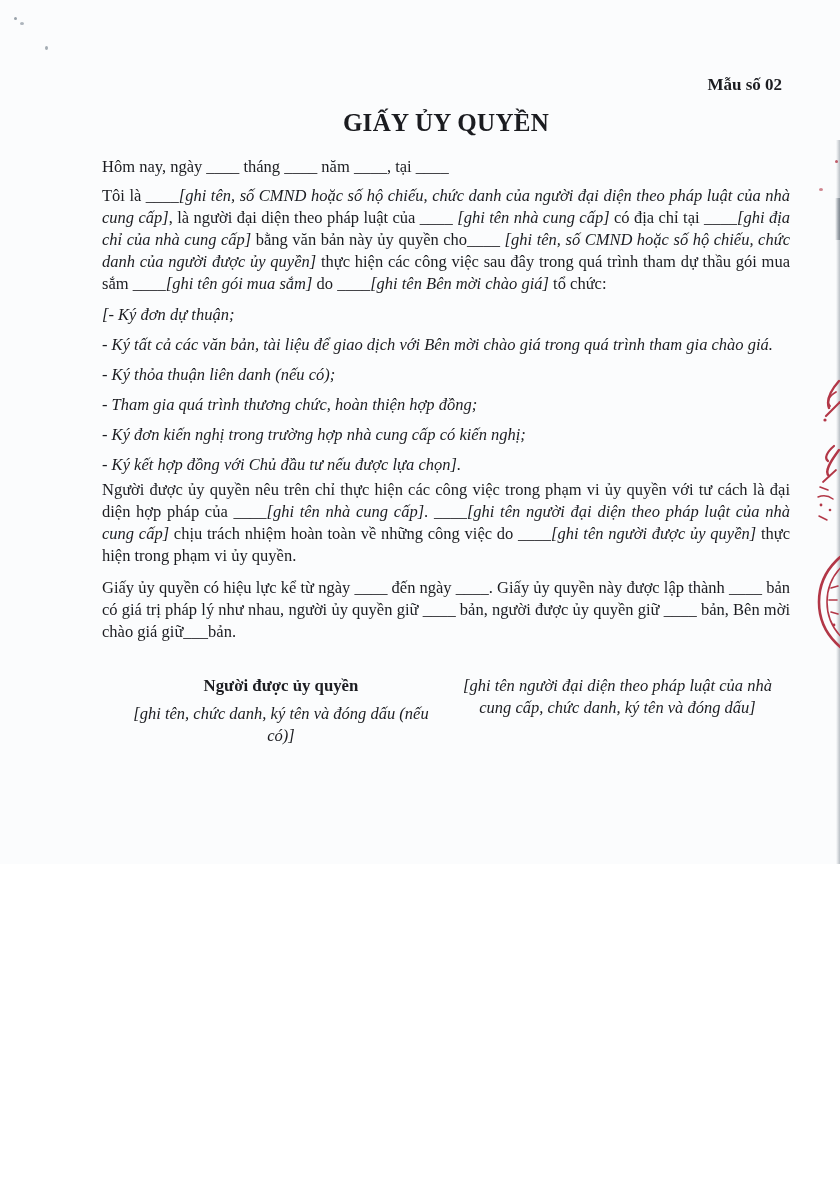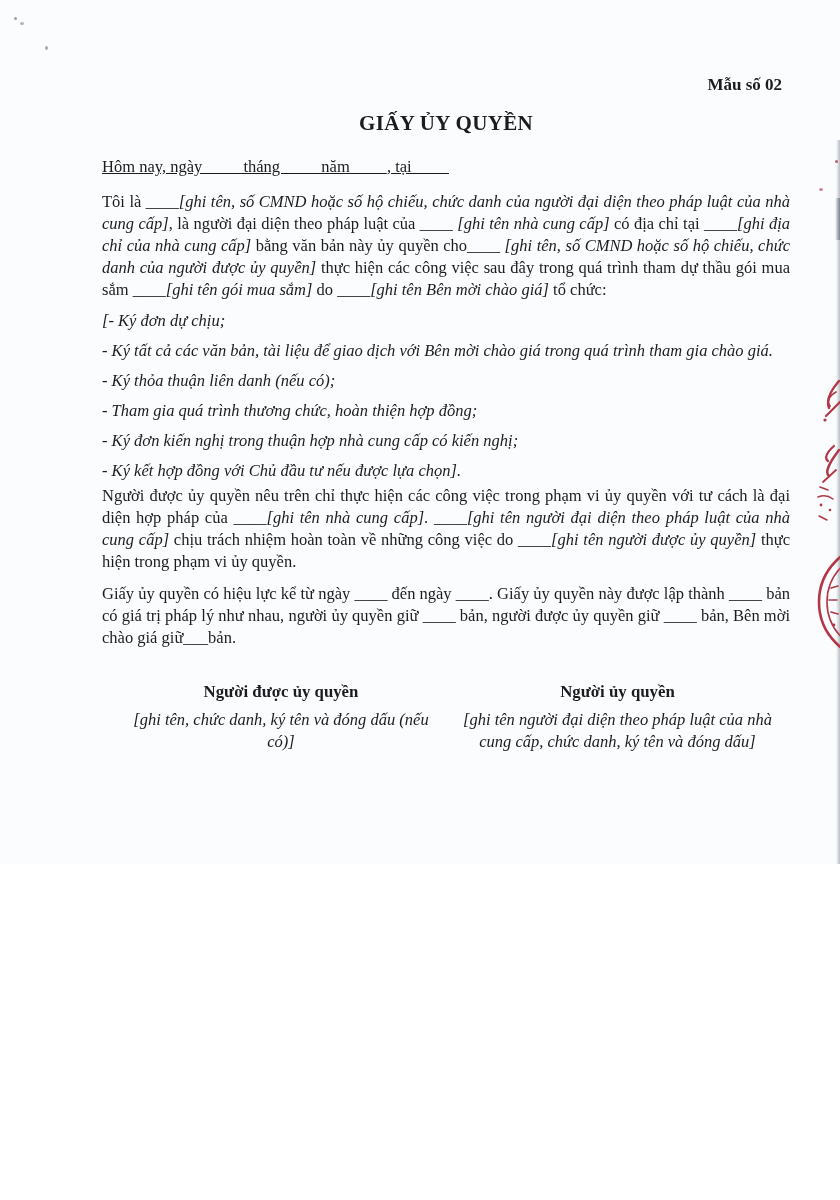--- a/index.html
+++ b/index.html
@@ -23,24 +23,24 @@
   }
   .form-no{
     position:absolute;top:75px;right:58px;
     font-size:17px;font-weight:700;
   }
   .content{
     position:absolute;left:102px;top:112px;width:688px;
     font-size:16.5px;line-height:22px;
   }
   .doc-title{
-    text-align:center;font-size:21px;font-weight:700;
+    text-align:center;font-size:25px;font-weight:700;
     letter-spacing:.3px;margin-bottom:22px;
   }
-  .date-line{margin-bottom:13px;text-decoration:underline;}
+  .date-line{margin-bottom:7px;}
   .para{text-align:justify;margin-bottom:9px;}
   .task{font-style:italic;text-align:justify;margin-top:8px;}
   .task-list{margin-bottom:1px;}
   .scope{margin-top:3px;}
   .validity{margin-top:10px;}
   .it{font-style:italic;}
   .sign-row{
     display:flex;justify-content:space-between;
     margin-top:32px;padding-left:18px;
   }
@@ -87,39 +87,38 @@
   <div class="form-no">Mẫu số 02</div>
 
   <div class="content">
     <div class="doc-title">GIẤY ỦY QUYỀN</div>
 
     <div class="date-line">Hôm nay, ngày ____ tháng ____ năm ____, tại ____</div>
 
     <p class="para"><span>Tôi là ____</span><span class="it">[ghi tên, số CMND hoặc số hộ chiếu, chức danh của người đại diện theo pháp luật của nhà cung cấp]</span><span>, là người đại diện theo pháp luật của ____ </span><span class="it">[ghi tên nhà cung cấp]</span><span> có địa chỉ tại ____</span><span class="it">[ghi địa chỉ của nhà cung cấp]</span><span> bằng văn bản này ủy quyền cho____ </span><span class="it">[ghi tên, số CMND hoặc số hộ chiếu, chức danh của người được ủy quyền]</span><span> thực hiện các công việc sau đây trong quá trình tham dự thầu gói mua sắm ____</span><span class="it">[ghi tên gói mua sắm]</span><span> do ____</span><span class="it">[ghi tên Bên mời chào giá]</span><span> tổ chức:</span></p>
 
     <div class="task-list">
-      <div class="task">[- Ký đơn dự chịu;</div>
+      <div class="task">[- Ký đơn dự thuận;</div>
       <div class="task">- Ký tất cả các văn bản, tài liệu để giao dịch với Bên mời chào giá trong quá trình tham gia chào giá.</div>
       <div class="task">- Ký thỏa thuận liên danh (nếu có);</div>
       <div class="task">- Tham gia quá trình thương chức, hoàn thiện hợp đồng;</div>
-      <div class="task">- Ký đơn kiến nghị trong thuận hợp nhà cung cấp có kiến nghị;</div>
+      <div class="task">- Ký đơn kiến nghị trong trường hợp nhà cung cấp có kiến nghị;</div>
       <div class="task">- Ký kết hợp đồng với Chủ đầu tư nếu được lựa chọn].</div>
     </div>
 
     <p class="para scope"><span>Người được ủy quyền nêu trên chỉ thực hiện các công việc trong phạm vi ủy quyền với tư cách là đại diện hợp pháp của ____</span><span class="it">[ghi tên nhà cung cấp]</span><span>. ____</span><span class="it">[ghi tên người đại diện theo pháp luật của nhà cung cấp]</span><span> chịu trách nhiệm hoàn toàn về những công việc do ____</span><span class="it">[ghi tên người được ủy quyền]</span><span> thực hiện trong phạm vi ủy quyền.</span></p>
 
     <p class="para validity">Giấy ủy quyền có hiệu lực kể từ ngày ____ đến ngày ____. Giấy ủy quyền này được lập thành ____ bản có giá trị pháp lý như nhau, người ủy quyền giữ ____ bản, người được ủy quyền giữ ____ bản, Bên mời chào giá giữ___bản.</p>
 
     <div class="sign-row">
       <div class="sign-col left">
         <div class="sign-head">Người được ủy quyền</div>
         <div class="sign-note">[ghi tên, chức danh, ký tên và đóng dấu (nếu có)]</div>
       </div>
       <div class="sign-col right">
-        <div class="sign-head">Người ủy quyền</div>
         <div class="sign-note">[ghi tên người đại diện theo pháp luật của nhà cung cấp, chức danh, ký tên và đóng dấu]</div>
       </div>
     </div>
   </div>
 
   <div class="edge-shadow"></div>
   <div class="edge-shadow-strong"></div>
   <div class="speck s1"></div>
   <div class="speck s2"></div>
   <div class="speck s3"></div>

